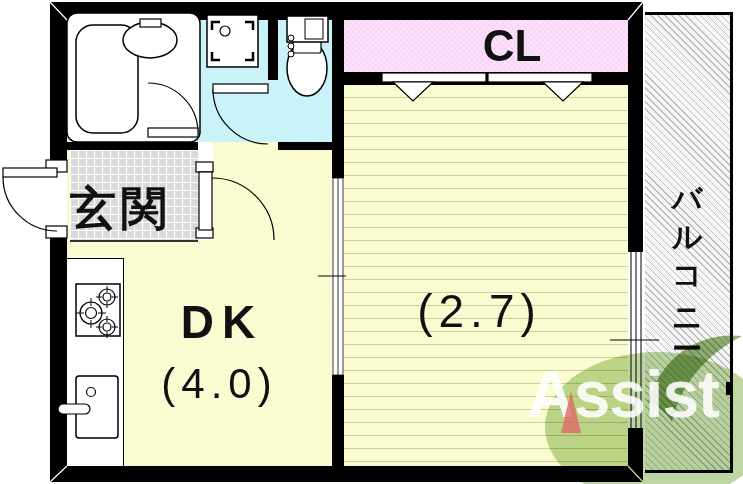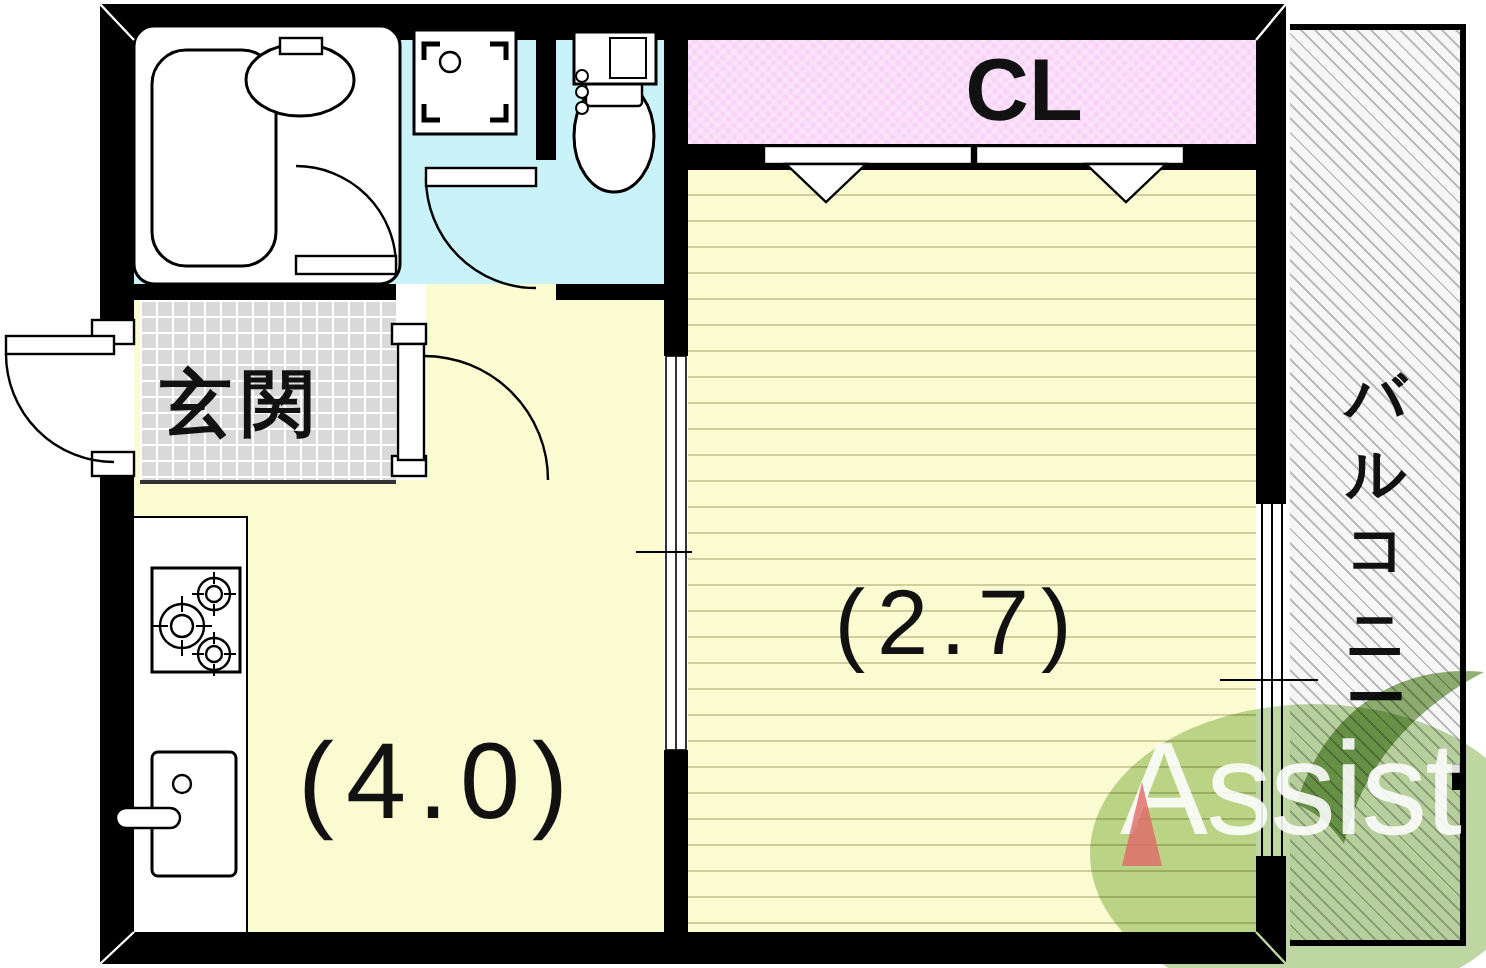--- a/index.html
+++ b/index.html
@@ -19,21 +19,21 @@
                      repeating-linear-gradient(to bottom,#fff 0 1px,transparent 1px 8px);
     border-bottom:2px solid #333;}
   .hatch{background-color:#f6f6f6;
     background-image:repeating-linear-gradient(45deg,#bdbdbd 0 1px,transparent 1px 5px);
     border-top:3px solid #000;border-right:3px solid #000;border-bottom:3px solid #000;}
   .lbl{position:absolute;z-index:4;color:#111;text-align:center;white-space:nowrap;}
   .svg-layer{position:absolute;left:0;top:0;z-index:3;}
   .logo-ellipse{position:absolute;left:545px;top:352px;width:224px;height:150px;
     border-radius:50%;background:rgba(125,175,70,.5);mix-blend-mode:multiply;z-index:5;}
   .logo-swoosh{position:absolute;left:0;top:0;z-index:5;mix-blend-mode:multiply;}
-  .logo-text{position:absolute;left:560px;top:356px;z-index:6;font-weight:normal;font-size:66px;
+  .logo-text{position:absolute;left:527px;top:356px;z-index:6;font-weight:bold;font-size:66px;
     letter-spacing:-1px;color:rgba(255,255,255,.88);}
   .logo-red{position:absolute;left:561px;top:391px;width:20px;height:42px;z-index:7;
     background:rgba(225,105,105,.8);clip-path:polygon(50% 0,100% 100%,0 100%);}
 </style>
 </head>
 <body>
 
 <div id="plan">
 
   <div class="room floor-cyan" style="left:67px;top:20px;width:265px;height:122px;"></div>
@@ -117,22 +117,23 @@
     <path d="M543 82 H583 L563 101 Z" fill="#fff" stroke="#000" stroke-width="1.2"></path>
 
     <rect x="629" y="252" width="13" height="176" fill="#fff"></rect>
     <path d="M631 252 V428 M636 252 V428 M641 252 V428" stroke="#000" stroke-width="1" fill="none"></path>
     <line x1="610" y1="340" x2="659" y2="340" stroke="#000" stroke-width="1"></line>
     <rect x="726" y="382" width="7" height="13" fill="#000"></rect>
 
     <path d="M50 2 L67 20 M50 482 L67 466 M643 2 L628 20 M643 482 L628 466" stroke="#fff" stroke-width="1.2"></path>
   </svg>
 
-  <div class="lbl" style="left:70px;top:178px;width:102px;font-size:36px;font-weight:bold;letter-spacing:5px;">玄関</div>
-  <div class="lbl" style="left:117px;top:360px;width:205px;font-size:54px;letter-spacing:6px;">(4.0)</div>
+  <div class="lbl" style="left:70px;top:178px;width:102px;font-size:46px;font-weight:bold;letter-spacing:5px;">玄関</div>
+  <div class="lbl" style="left:137px;top:295px;width:170px;font-size:46px;font-weight:bold;letter-spacing:8px;">DK</div>
+  <div class="lbl" style="left:117px;top:360px;width:205px;font-size:42px;letter-spacing:6px;">(4.0)</div>
   <div class="lbl" style="left:352px;top:284px;width:255px;font-size:46px;letter-spacing:6px;">(2.7)</div>
   <div class="lbl" style="left:344px;top:20px;width:336px;height:52px;line-height:52px;font-size:44px;font-weight:600;">CL</div>
   <div class="lbl" style="left:666px;top:122px;height:260px;font-size:30px;font-weight:bold;letter-spacing:8px;writing-mode:vertical-rl;">バルコニー</div>
 
   <div class="logo-ellipse"></div>
   <svg class="logo-swoosh" width="743" height="484" viewBox="0 0 743 484">
     <path d="M648 402 C664 352 702 332 742 336 C704 356 680 386 672 422 C664 410 655 405 648 402 Z" fill="rgba(85,135,40,.65)"></path>
   </svg>
   <div class="logo-text">Assist</div>
   <div class="logo-red"></div>

